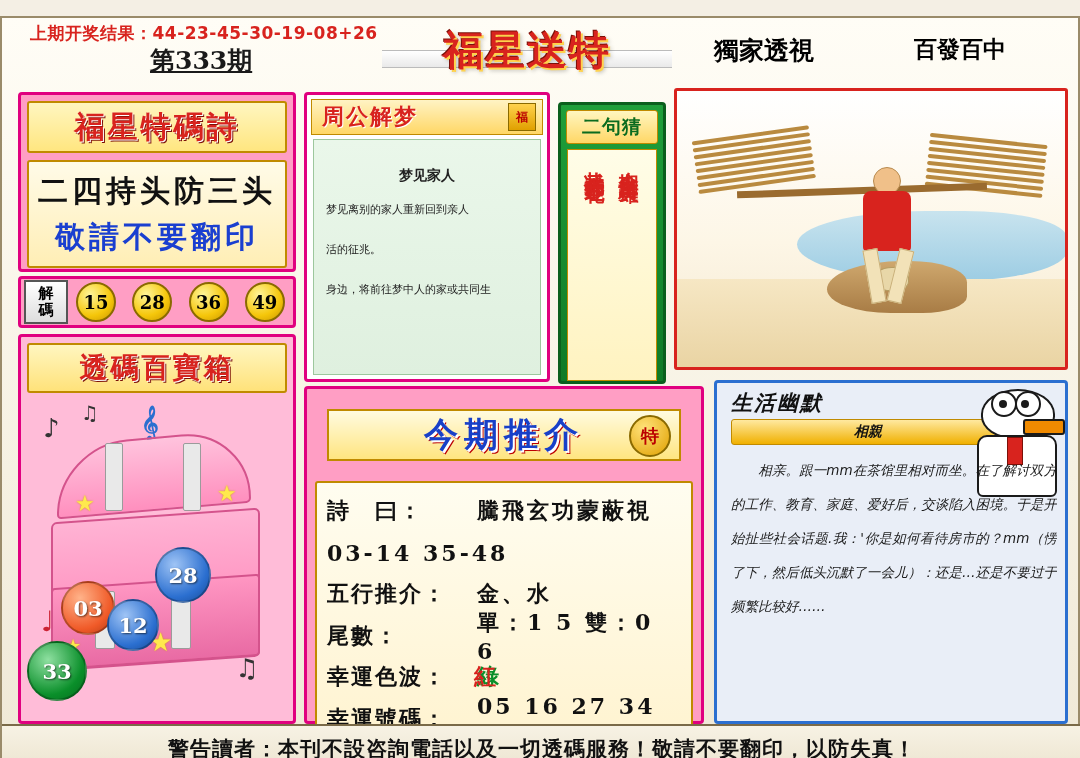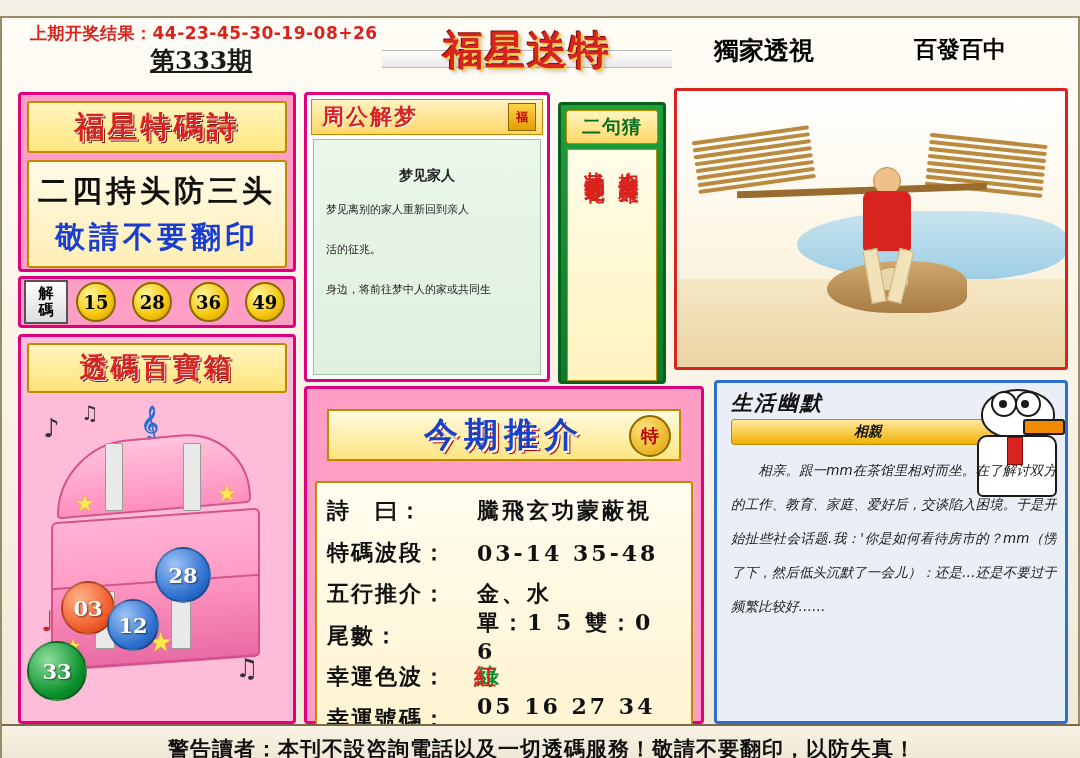--- a/index.html
+++ b/index.html
@@ -517,21 +517,20 @@
     <div class="cap">
       <span class="t">今期推介</span>
       <div class="seal">特</div>
     </div>
     <div class="rows">
       <div class="trow">
         <div class="k">詩　曰：</div>
         <div class="v">騰飛玄功蒙蔽視</div>
       </div>
       <div class="trow">
-        <div class="k">特碼波段：</div>
         <div class="v">03-14  35-48</div>
       </div>
       <div class="trow">
         <div class="k">五行推介：</div>
         <div class="v">金、水</div>
       </div>
       <div class="trow">
         <div class="k">尾數：</div>
         <div class="v">單：1 5  雙：0 6</div>
       </div>

